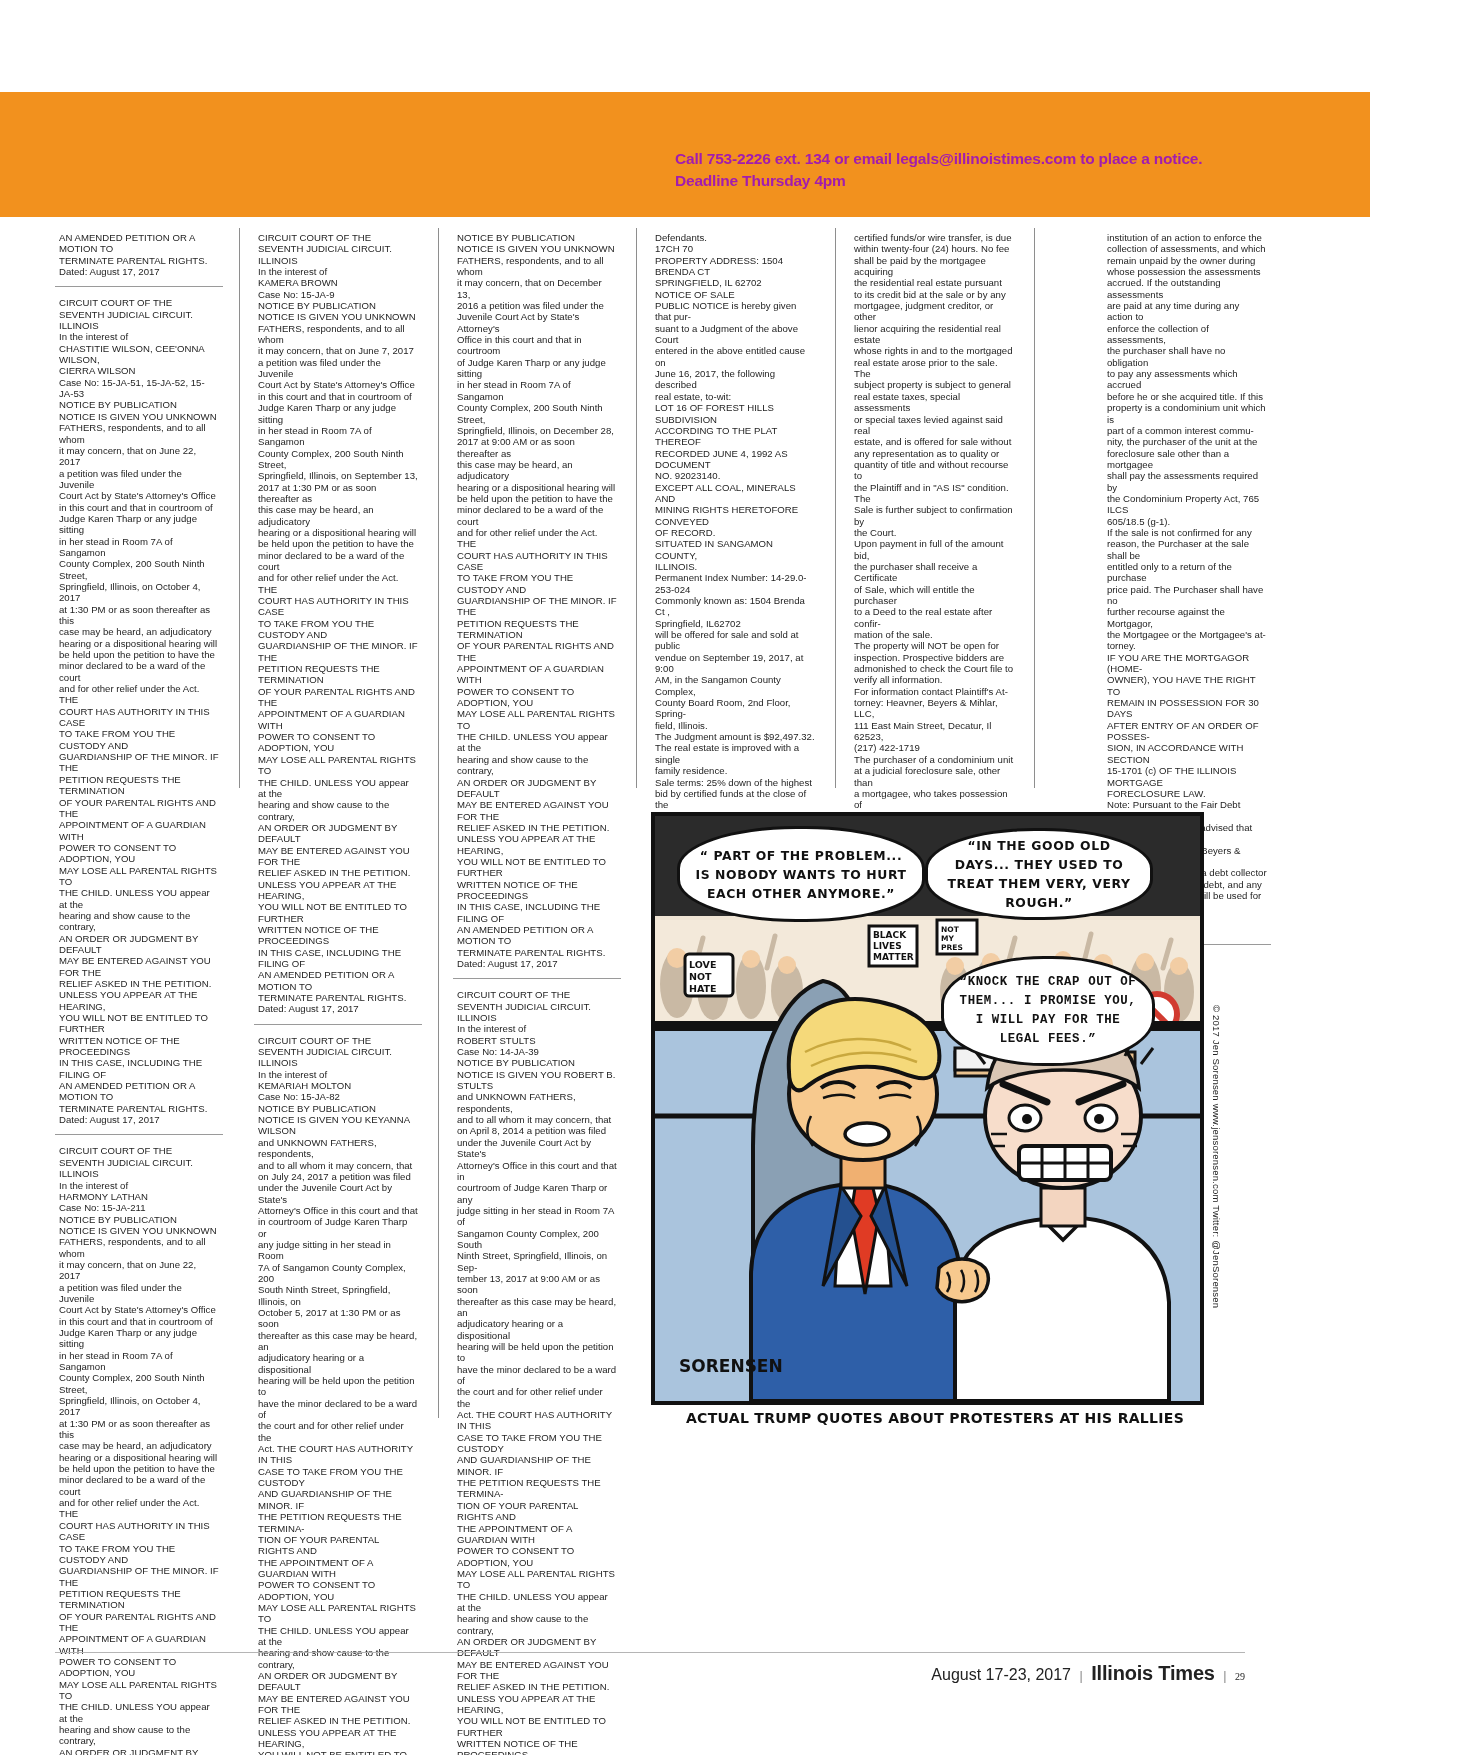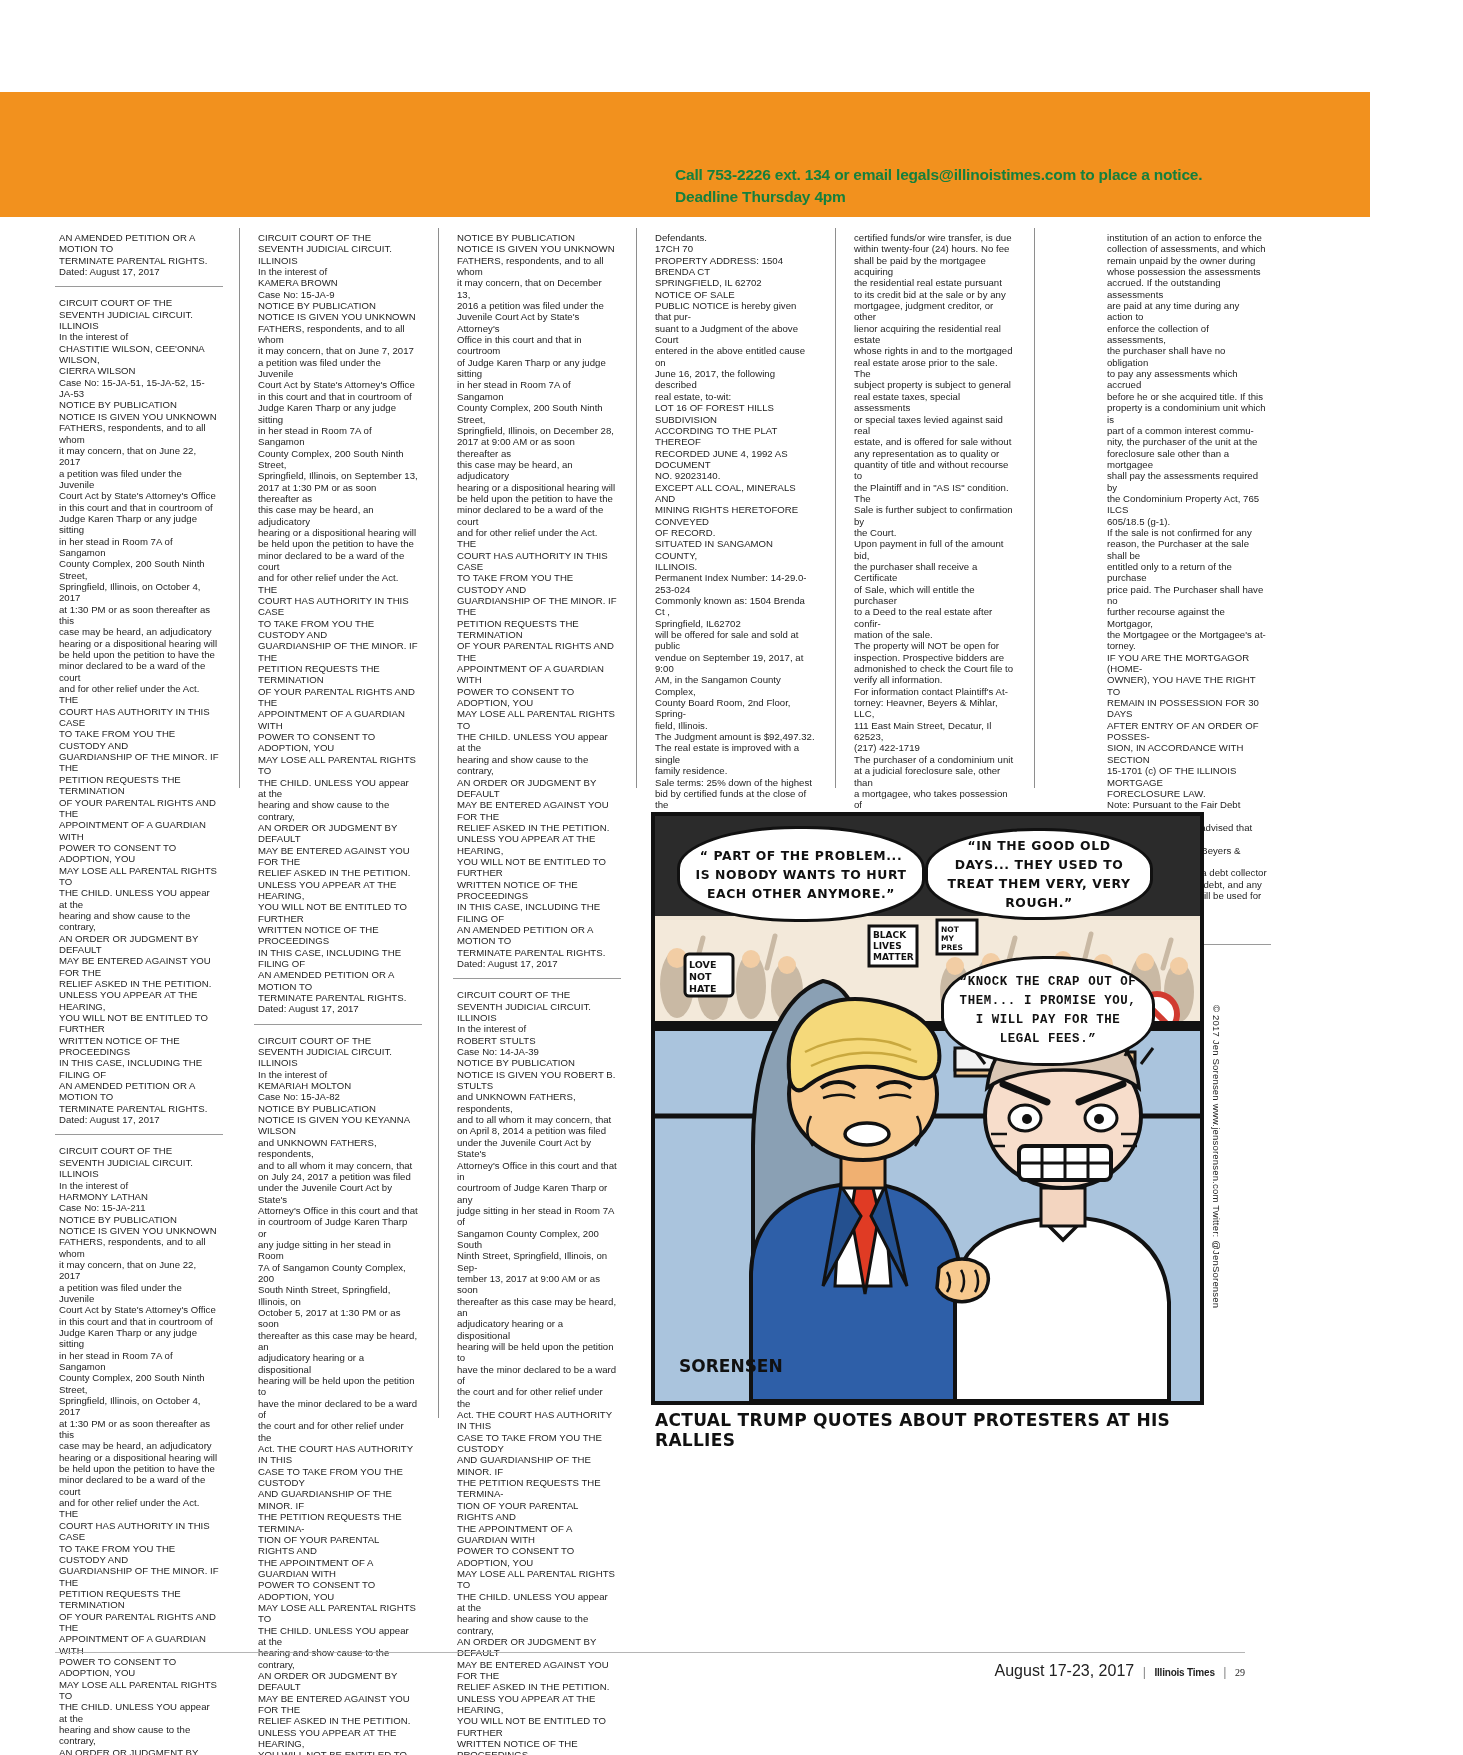--- a/index.html
+++ b/index.html
@@ -12,26 +12,26 @@
     position:relative;
   }
   .page{position:absolute;left:0;top:0;width:1463px;height:1755px;}
 
   
   .banner{
     position:absolute;left:0;top:92px;width:1370px;height:125px;
     background:#f2911e;
   }
   .banner-text{
-    position:absolute;left:675px;top:164px;width:660px;
+    position:absolute;left:675px;top:148px;width:660px;
     font-family:"Liberation Sans", sans-serif;
     font-weight:bold;
     font-size:15.5px;
     line-height:22px;
-    color:#15803d;
+    color:#a21caf;
     letter-spacing:-0.2px;
   }
   .banner-text span{display:block;}
 
   
   .cols{
     position:absolute;left:55px;top:228px;width:1190px;height:1190px;
   }
   .col{
     position:absolute;top:0;width:168px;
@@ -64,23 +64,24 @@
   .cartoon{
     position:absolute;left:0;top:0;width:545px;height:585px;
     border:4px solid #111;
     background:#2b2b2b;
     overflow:hidden;
   }
   .cartoon-caption{
     position:absolute;left:4px;top:598px;width:560px;
     font-family:"DejaVu Sans", sans-serif;
     font-weight:bold;
-    font-size:17px;
+    font-size:14px;
     letter-spacing:0.3px;
     color:#111;
+    text-align:center;
   }
   .vert-credit{
     position:absolute;left:1222px;top:1005px;
     transform-origin:0 0;
     transform:rotate(90deg);
     white-space:nowrap;
     font-size:9.5px;
     color:#222;
     letter-spacing:0.2px;
   }
@@ -89,21 +90,21 @@
   .footer-rule{
     position:absolute;left:55px;top:1652px;width:1190px;height:1px;background:#b5b5b5;
   }
   .footer{
     position:absolute;right:218px;top:1662px;
     font-size:12.5px;color:#222;
     white-space:nowrap;
   }
   .footer .date{font-size:16px;}
   .footer .sep{color:#888;margin:0 5px;}
-  .footer .brand{font-weight:bold;font-size:10px;letter-spacing:-0.2px;}
+  .footer .brand{font-weight:bold;font-size:20px;letter-spacing:-0.2px;}
   .footer .pagenum{font-size:10px;font-family:Liberation Serif, serif;}
 
   
   .bubble{
     position:absolute;
     background:#fff;
     border:3.5px solid #111;
     border-radius:48%/44%;
     font-family:"DejaVu Sans", sans-serif;
     font-weight:bold;

